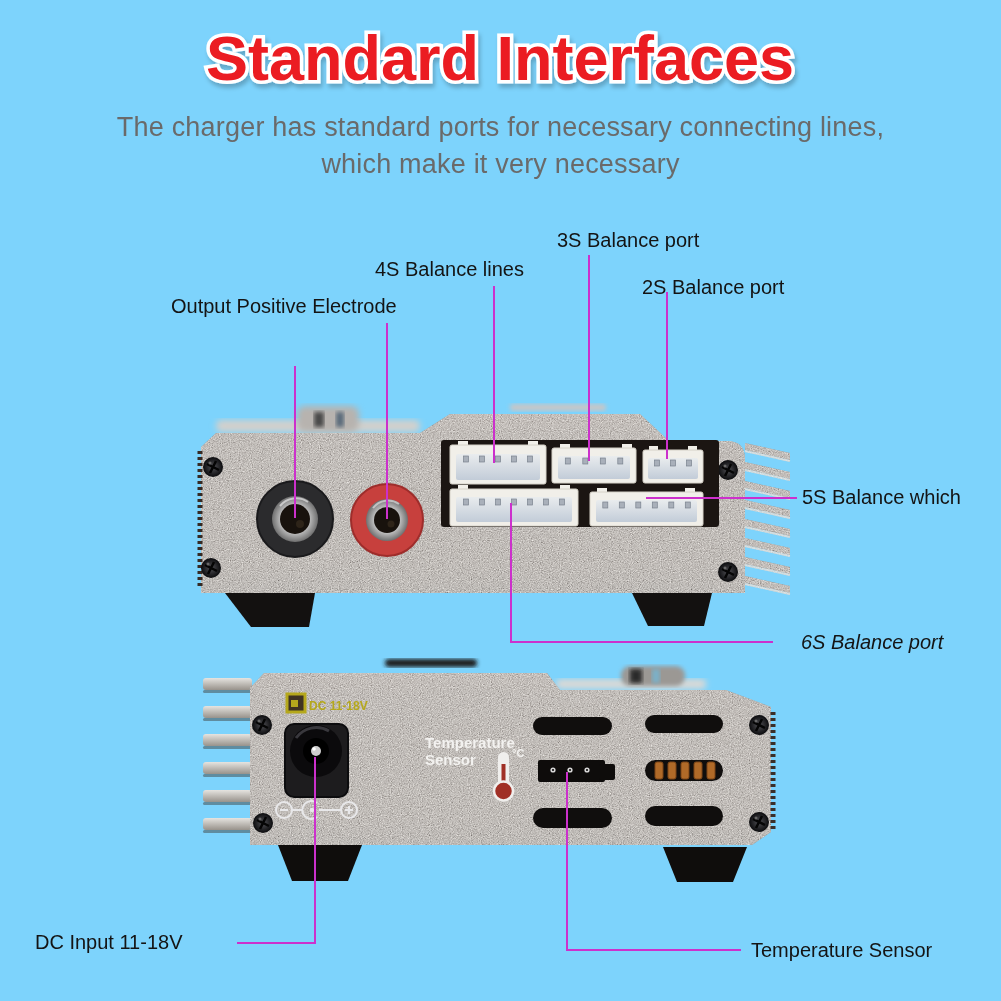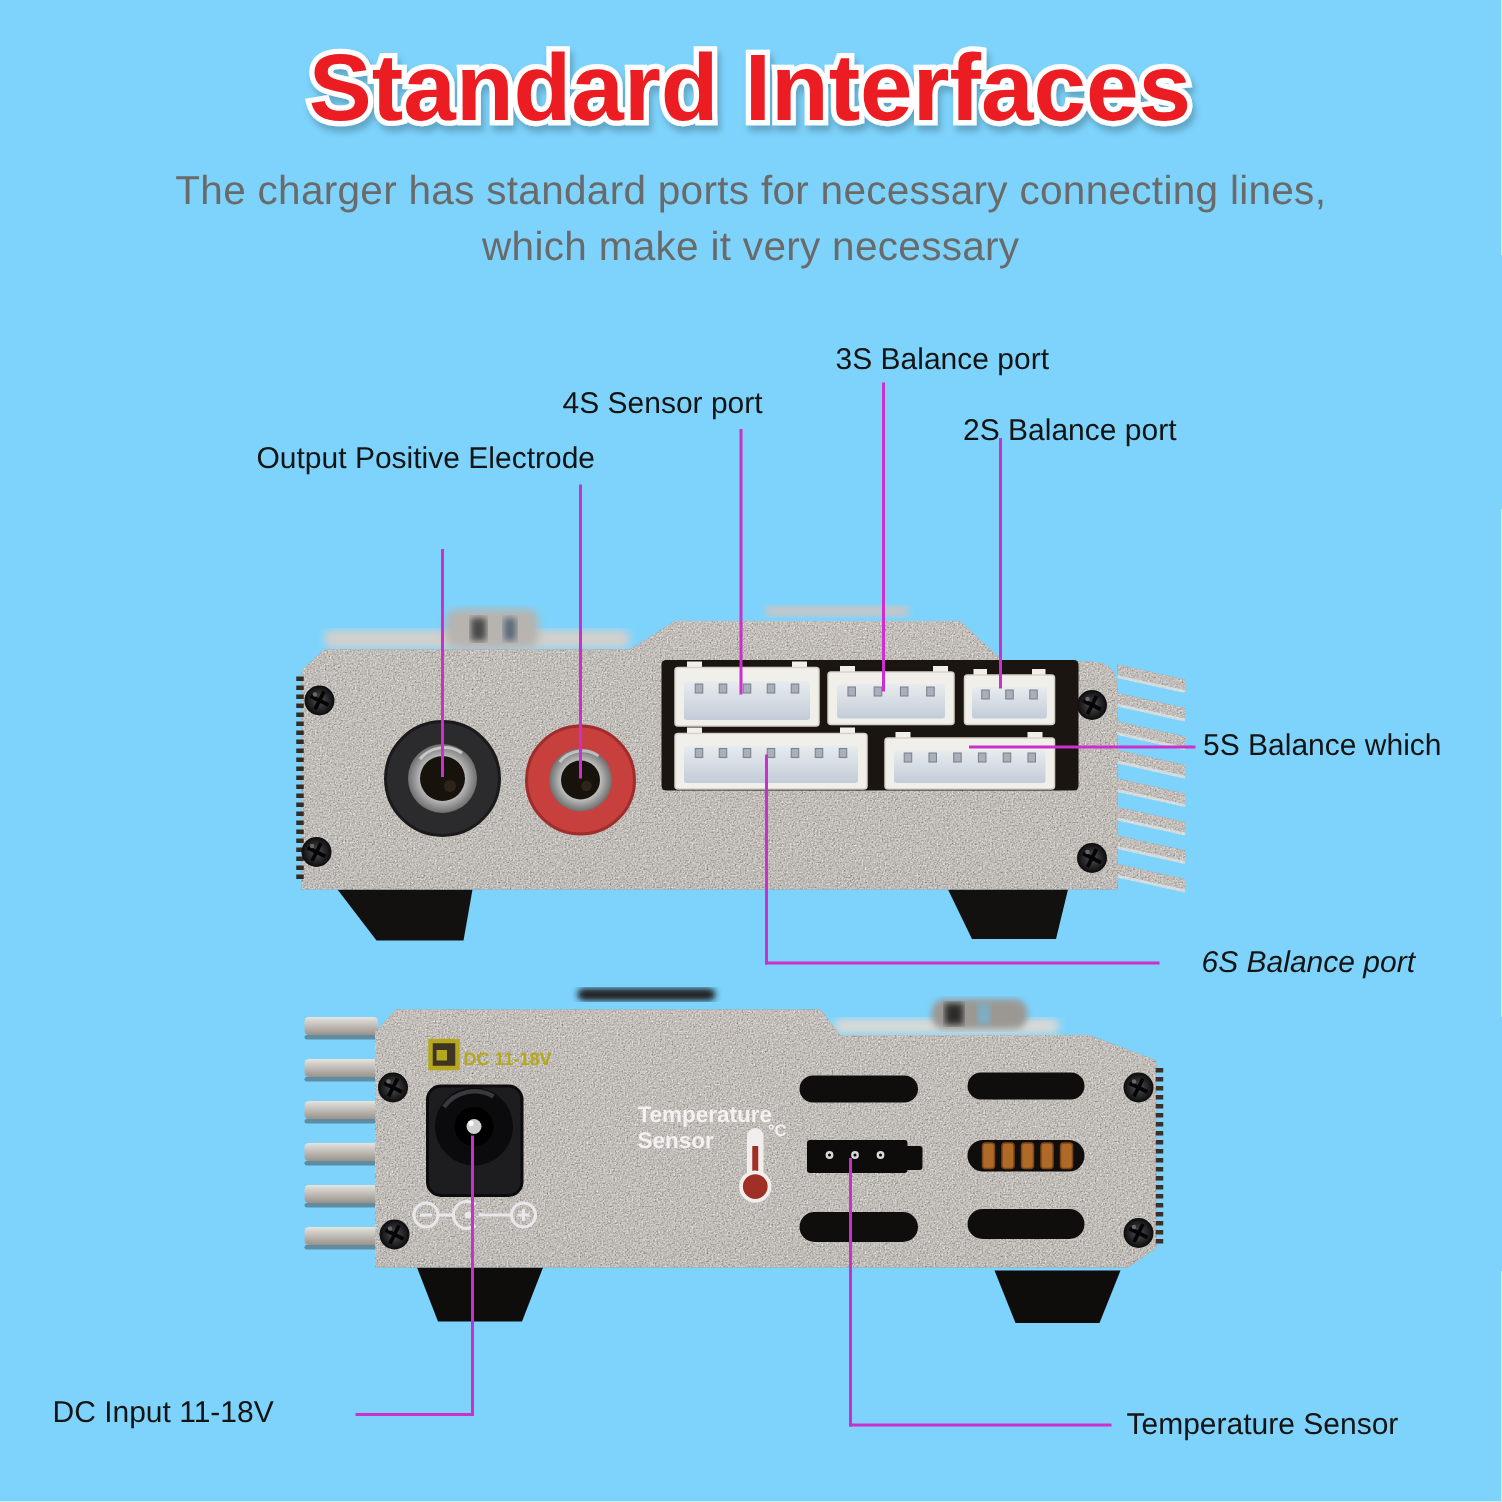--- a/index.html
+++ b/index.html
@@ -30,21 +30,21 @@
       <filter id="titleShadow" x="-20%" y="-20%" width="140%" height="140%">
         <feDropShadow dx="2" dy="4" stdDeviation="2" flood-color="#000000" flood-opacity="0.22"></feDropShadow>
       </filter>
     </defs>
     <text x="500" y="70" text-anchor="middle" font-family="Liberation Sans, sans-serif" font-size="63" font-weight="bold" fill="#eb1b22" stroke="#ffffff" stroke-width="7" paint-order="stroke" filter="url(#titleShadow)">Standard Interfaces</text>
   </svg>
   <div class="subtitle" style="top:112px;">The charger has standard ports for necessary connecting lines,</div>
   <div class="subtitle" style="top:149px;">which make it very necessary</div>
 
   <div class="ann" style="left:509px;top:229px;margin-left:48px;">3S Balance port</div>
-  <div class="ann" style="left:375px;top:258px;">4S Sensor port</div>
+  <div class="ann" style="left:375px;top:258px;">4S Balance lines</div>
   <div class="ann" style="left:642px;top:276px;">2S Balance port</div>
   <div class="ann" style="left:171px;top:295px;">Output Positive Electrode</div>
   <div class="ann" style="left:802px;top:486px;">5S Balance which</div>
   <div class="ann" style="left:801px;top:631px;font-style:italic;">6S Balance port</div>
   <div class="ann" style="left:35px;top:931px;">DC Input 11-18V</div>
   <div class="ann" style="left:751px;top:939px;">Temperature Sensor</div>
 
   <div class="lead v" style="left:294px;top:366px;height:152px;"></div>
   <div class="lead v" style="left:386px;top:323px;height:196px;"></div>
   <div class="lead v" style="left:493px;top:286px;height:177px;"></div>

